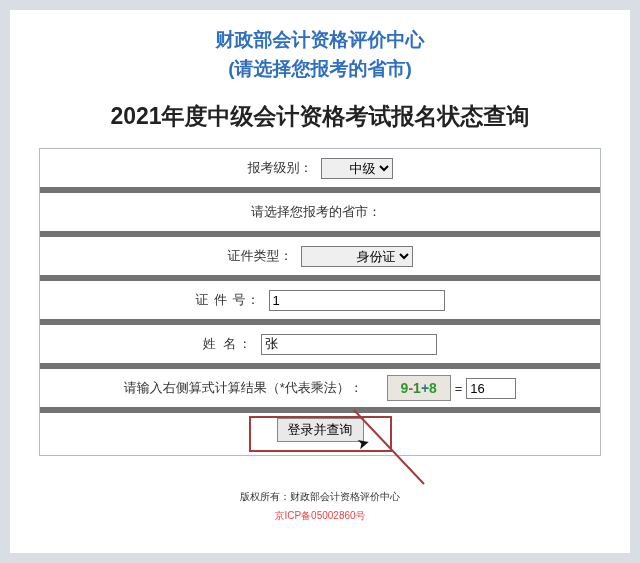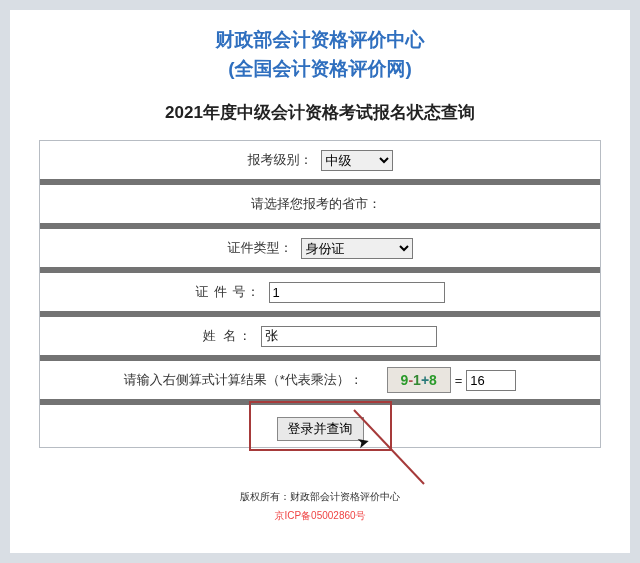--- a/index.html
+++ b/index.html
@@ -31,21 +31,21 @@
     text-align: center;
     color: #2f6fbf;
     font-weight: 700;
     font-size: 19px;
     line-height: 1.5;
   }
   .subtitle {
     text-align: center;
     color: #222;
     font-weight: 700;
-    font-size: 17px;
+    font-size: 23px;
     margin-top: 18px;
     margin-bottom: 16px;
   }
   .form-box {
     width: 562px;
     margin: 0 auto;
     border: 1px solid #b7bcc3;
     box-sizing: border-box;
   }
   .form-row {
@@ -62,20 +62,21 @@
   }
   .label {
     text-align: right;
     margin-right: 8px;
   }
   select {
     font-size: 13px;
     height: 21px;
     background: #efefef;
     border: 1px solid #7a7a7a;
+    text-align: right;
   }
   input[type="text"] {
     font-size: 13px;
     height: 19px;
     border: 1px solid #7a7a7a;
     padding: 0 3px;
     background: #fff;
   }
   .w-id { width: 168px; }
   .w-name { width: 168px; }
@@ -99,21 +100,21 @@
 
   .btn-row {
     height: 54px;
     display: flex;
     align-items: center;
     justify-content: center;
     border-bottom: none;
   }
   .highlight-box {
     border: 2px solid #a63a3a;
-    padding: 14px 26px 8px 26px;
+    padding: 0 26px 8px 26px;
     display: inline-flex;
     position: relative;
   }
   .submit-btn {
     font-size: 13px;
     padding: 2px 10px;
     background: #e9e9e9;
     border: 1px solid #888;
     cursor: pointer;
   }
@@ -148,21 +149,21 @@
     text-align: center;
   }
 </style>
 </head>
 <body>
 
 <div class="page">
   <div class="sheet">
 
     <div class="hdr">财政部会计资格评价中心</div>
-    <div class="hdr">(全国会计资格评价网)</div>
+    <div class="hdr">(请选择您报考的省市)</div>
 
     <div class="subtitle">2021年度中级会计资格考试报名状态查询</div>
 
     <div class="form-box">
 
       <div class="form-row">
         <span class="label">报考级别：</span>
         <select style="width:72px;">
           <option>中级</option>
         </select>

